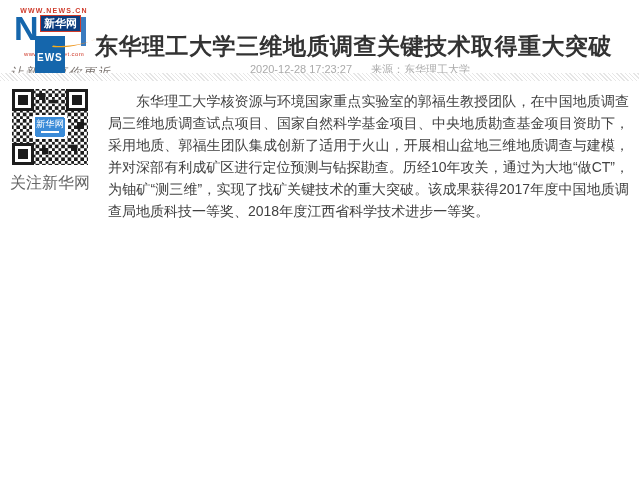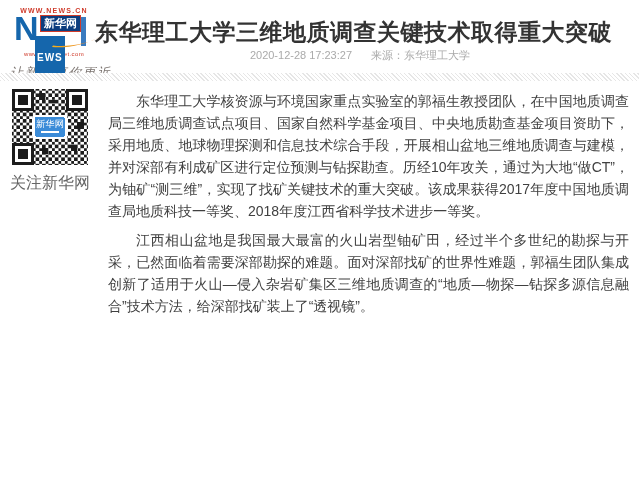--- a/index.html
+++ b/index.html
@@ -43,21 +43,21 @@
     letter-spacing: 0.4px; white-space: nowrap; margin-top: -1px;
   }
   .slogan {
     margin-top: 7px; color: #7b7470; font-size: 13px; font-style: italic;
     font-family: "DejaVu Serif", serif; letter-spacing: 1.5px; white-space: nowrap;
   }
 
   .title-row { display: flex; margin-left: 81px; padding-top: 15px; align-items: flex-start; }
   .title-bar { flex: none; width: 5px; height: 29px; background: #3a7bbf; margin-top: 2px; }
   .page-title {
-    margin: 2px 0 0 9px; font-size: 23px; font-weight: bold;
+    margin: 16px 0 0 9px; font-size: 23px; font-weight: bold;
     color: #333333; letter-spacing: 0.5px; line-height: 1.35; white-space: nowrap;
   }
   .meta-row {
     margin-left: 81px; text-align: center;
     color: #aaaaaa; font-size: 11px;
   }
   .meta-row .src { margin-left: 16px; }
 
   
   .hatch-divider {
@@ -159,17 +159,16 @@
           <rect x="7.7" y="9.3" width="9.6" height="6.4" rx="1" fill="#3a8bd8"></rect>
           <text x="12.5" y="12.6" font-size="2.9" fill="#ffffff" text-anchor="middle" font-family="Liberation Sans, DejaVu Sans, sans-serif">新华网</text>
           <rect x="9.6" y="13.7" width="5.8" height="0.55" rx="0.27" fill="#ffffff"></rect>
         </g>
       </svg>
     </div>
     <div class="qr-caption">关注新华网</div>
   </div>
 
   <div class="article">
-    <p>东华理工大学核资源与环境国家重点实验室的郭福生教授团队，在中国地质调查局三维地质调查试点项目、国家自然科学基金项目、中央地质勘查基金项目资助下，采用地质、地球物理探测和信息技术综合手段，开展相山盆地三维地质调查与建模，并对深部有利成矿区进行定位预测与钻探勘查。历经10年攻关，通过为大地“做CT”，为铀矿“测三维”，实现了找矿关键技术的重大突破。该成果获得2017年度中国地质调查局地质科技一等奖、2018年度江西省科学技术进步一等奖。</p>
-    <p>江西相山盆地是我国最大最富的火山岩型铀矿田，经过半个多世纪的勘探与开采，已然面临着需要深部勘探的难题。面对深部找矿的世界性难题，郭福生团队集成创新了适用于火山—侵入杂岩矿集区三维地质调查的“地质—物探—钻探多源信息融合”技术方法，给深部找矿装上了“透视镜”。</p>
+    <p>东华理工大学核资源与环境国家重点实验室的郭福生教授团队，在中国地质调查局三维地质调查试点项目、国家自然科学基金项目、中央地质勘查基金项目资助下，采用地质、郭福生团队集成创新了适用于火山，开展相山盆地三维地质调查与建模，并对深部有利成矿区进行定位预测与钻探勘查。历经10年攻关，通过为大地“做CT”，为铀矿“测三维”，实现了找矿关键技术的重大突破。该成果获得2017年度中国地质调查局地质科技一等奖、2018年度江西省科学技术进步一等奖。</p>
   </div>
 
 </div>
 
 </body></html>

